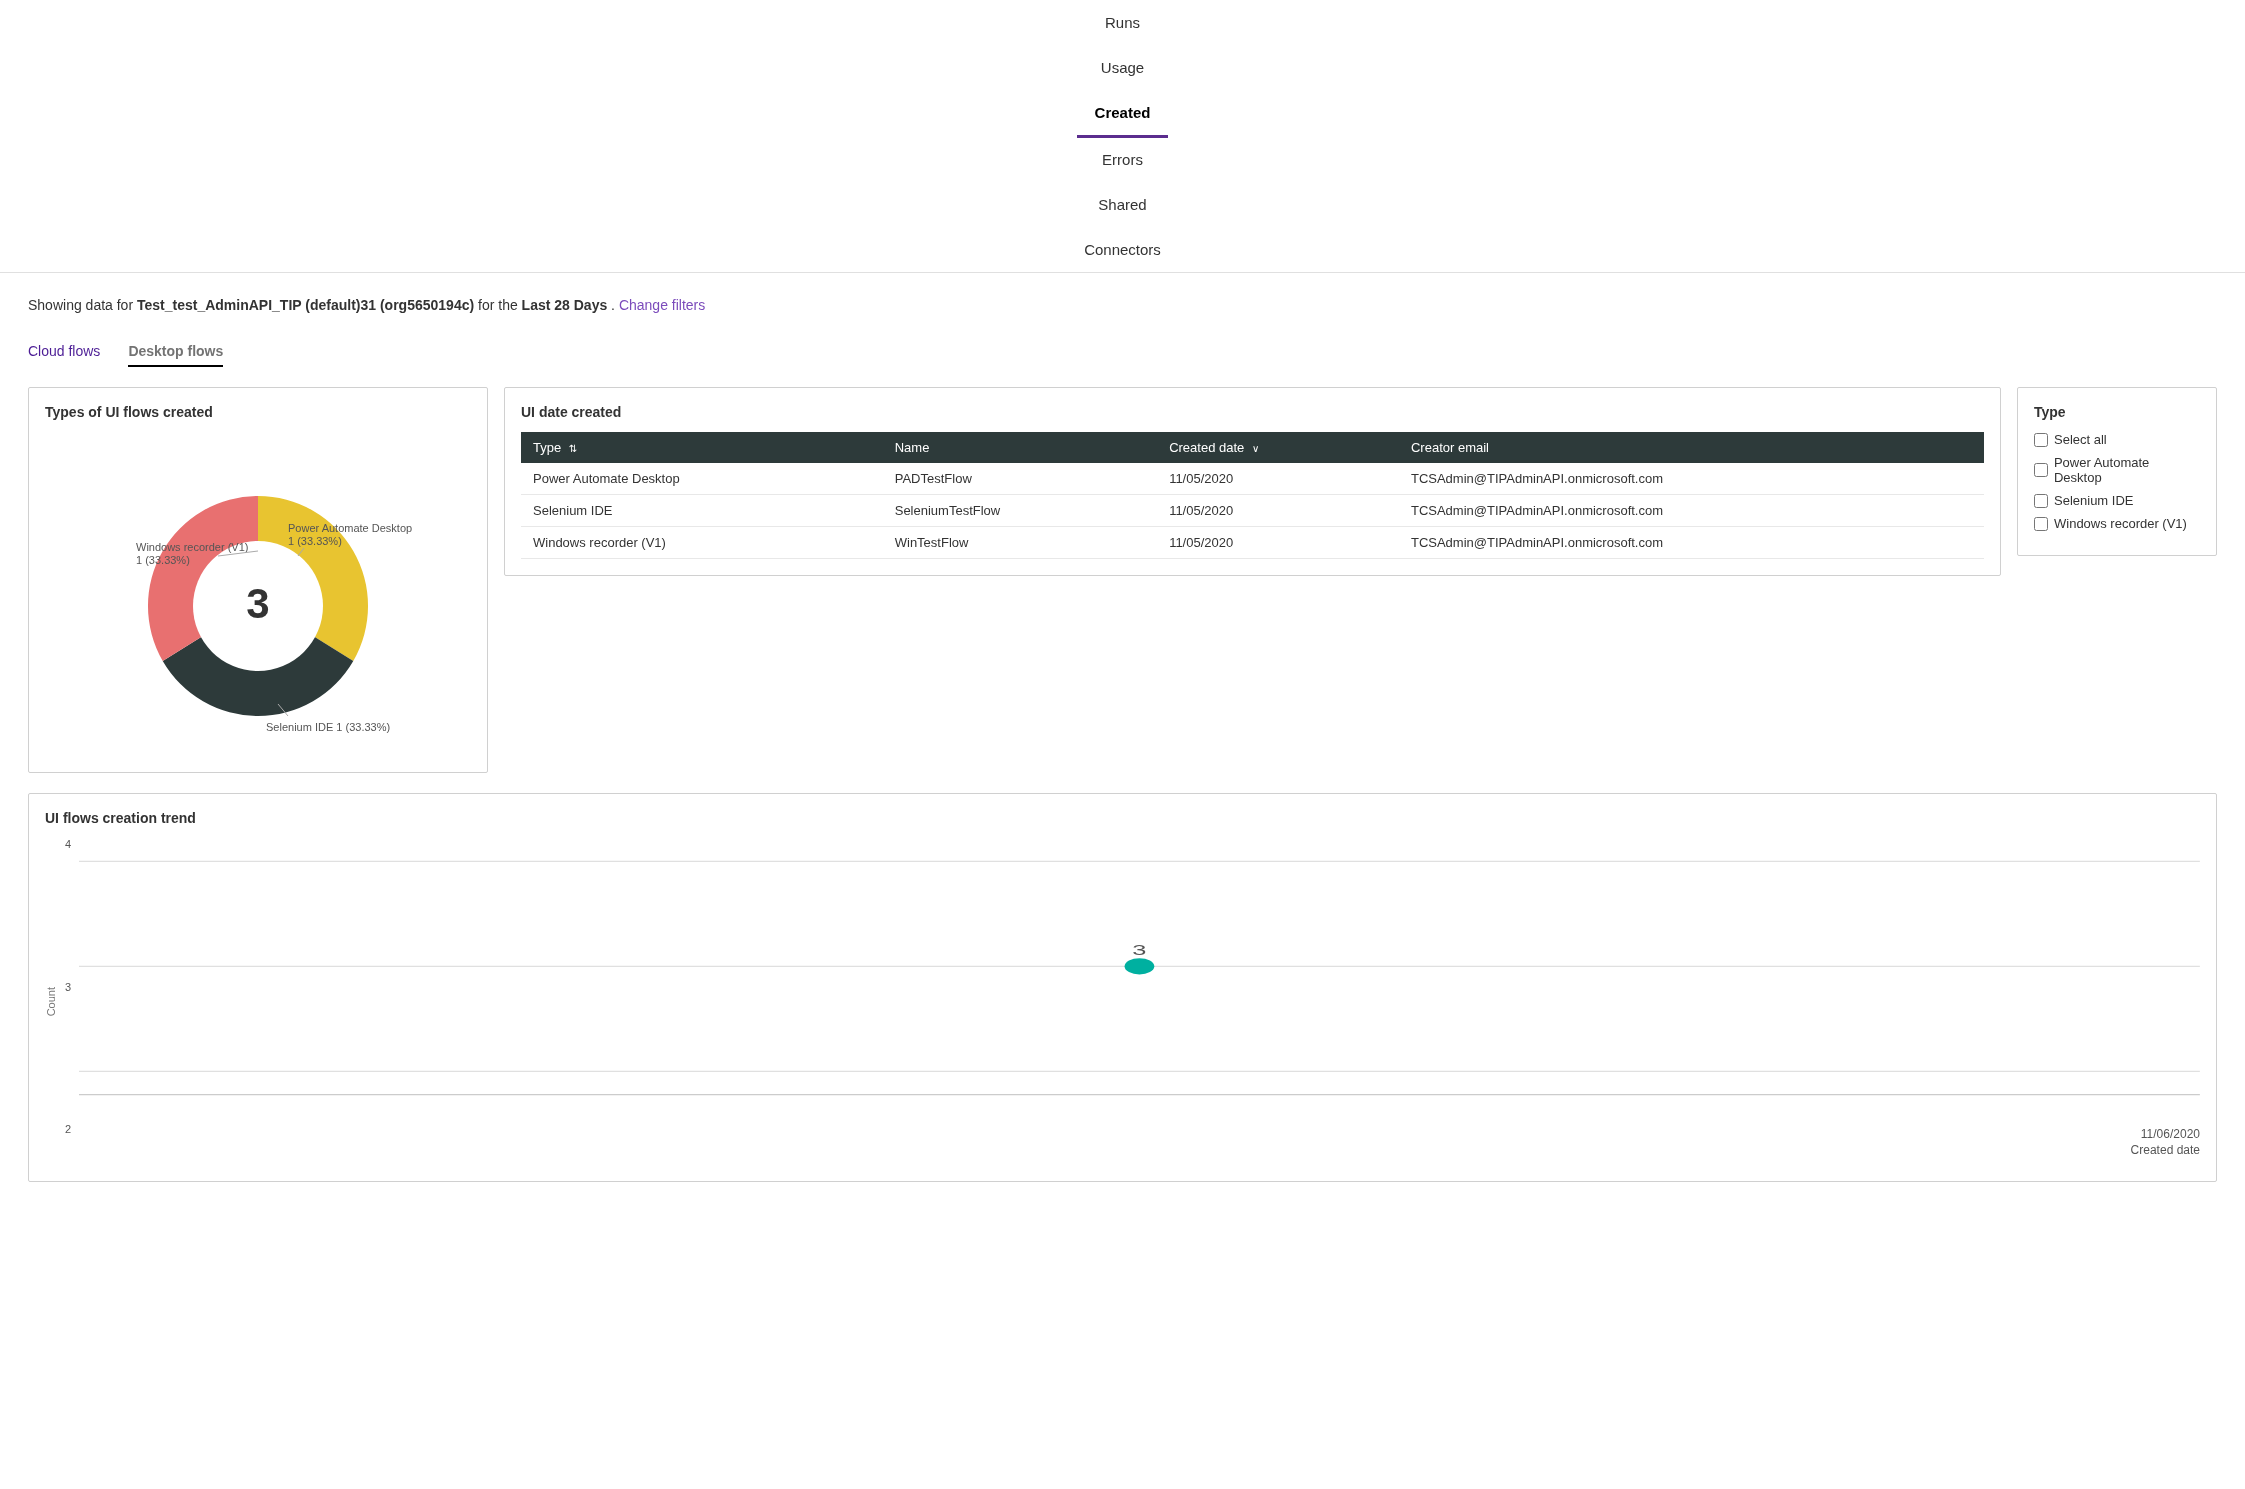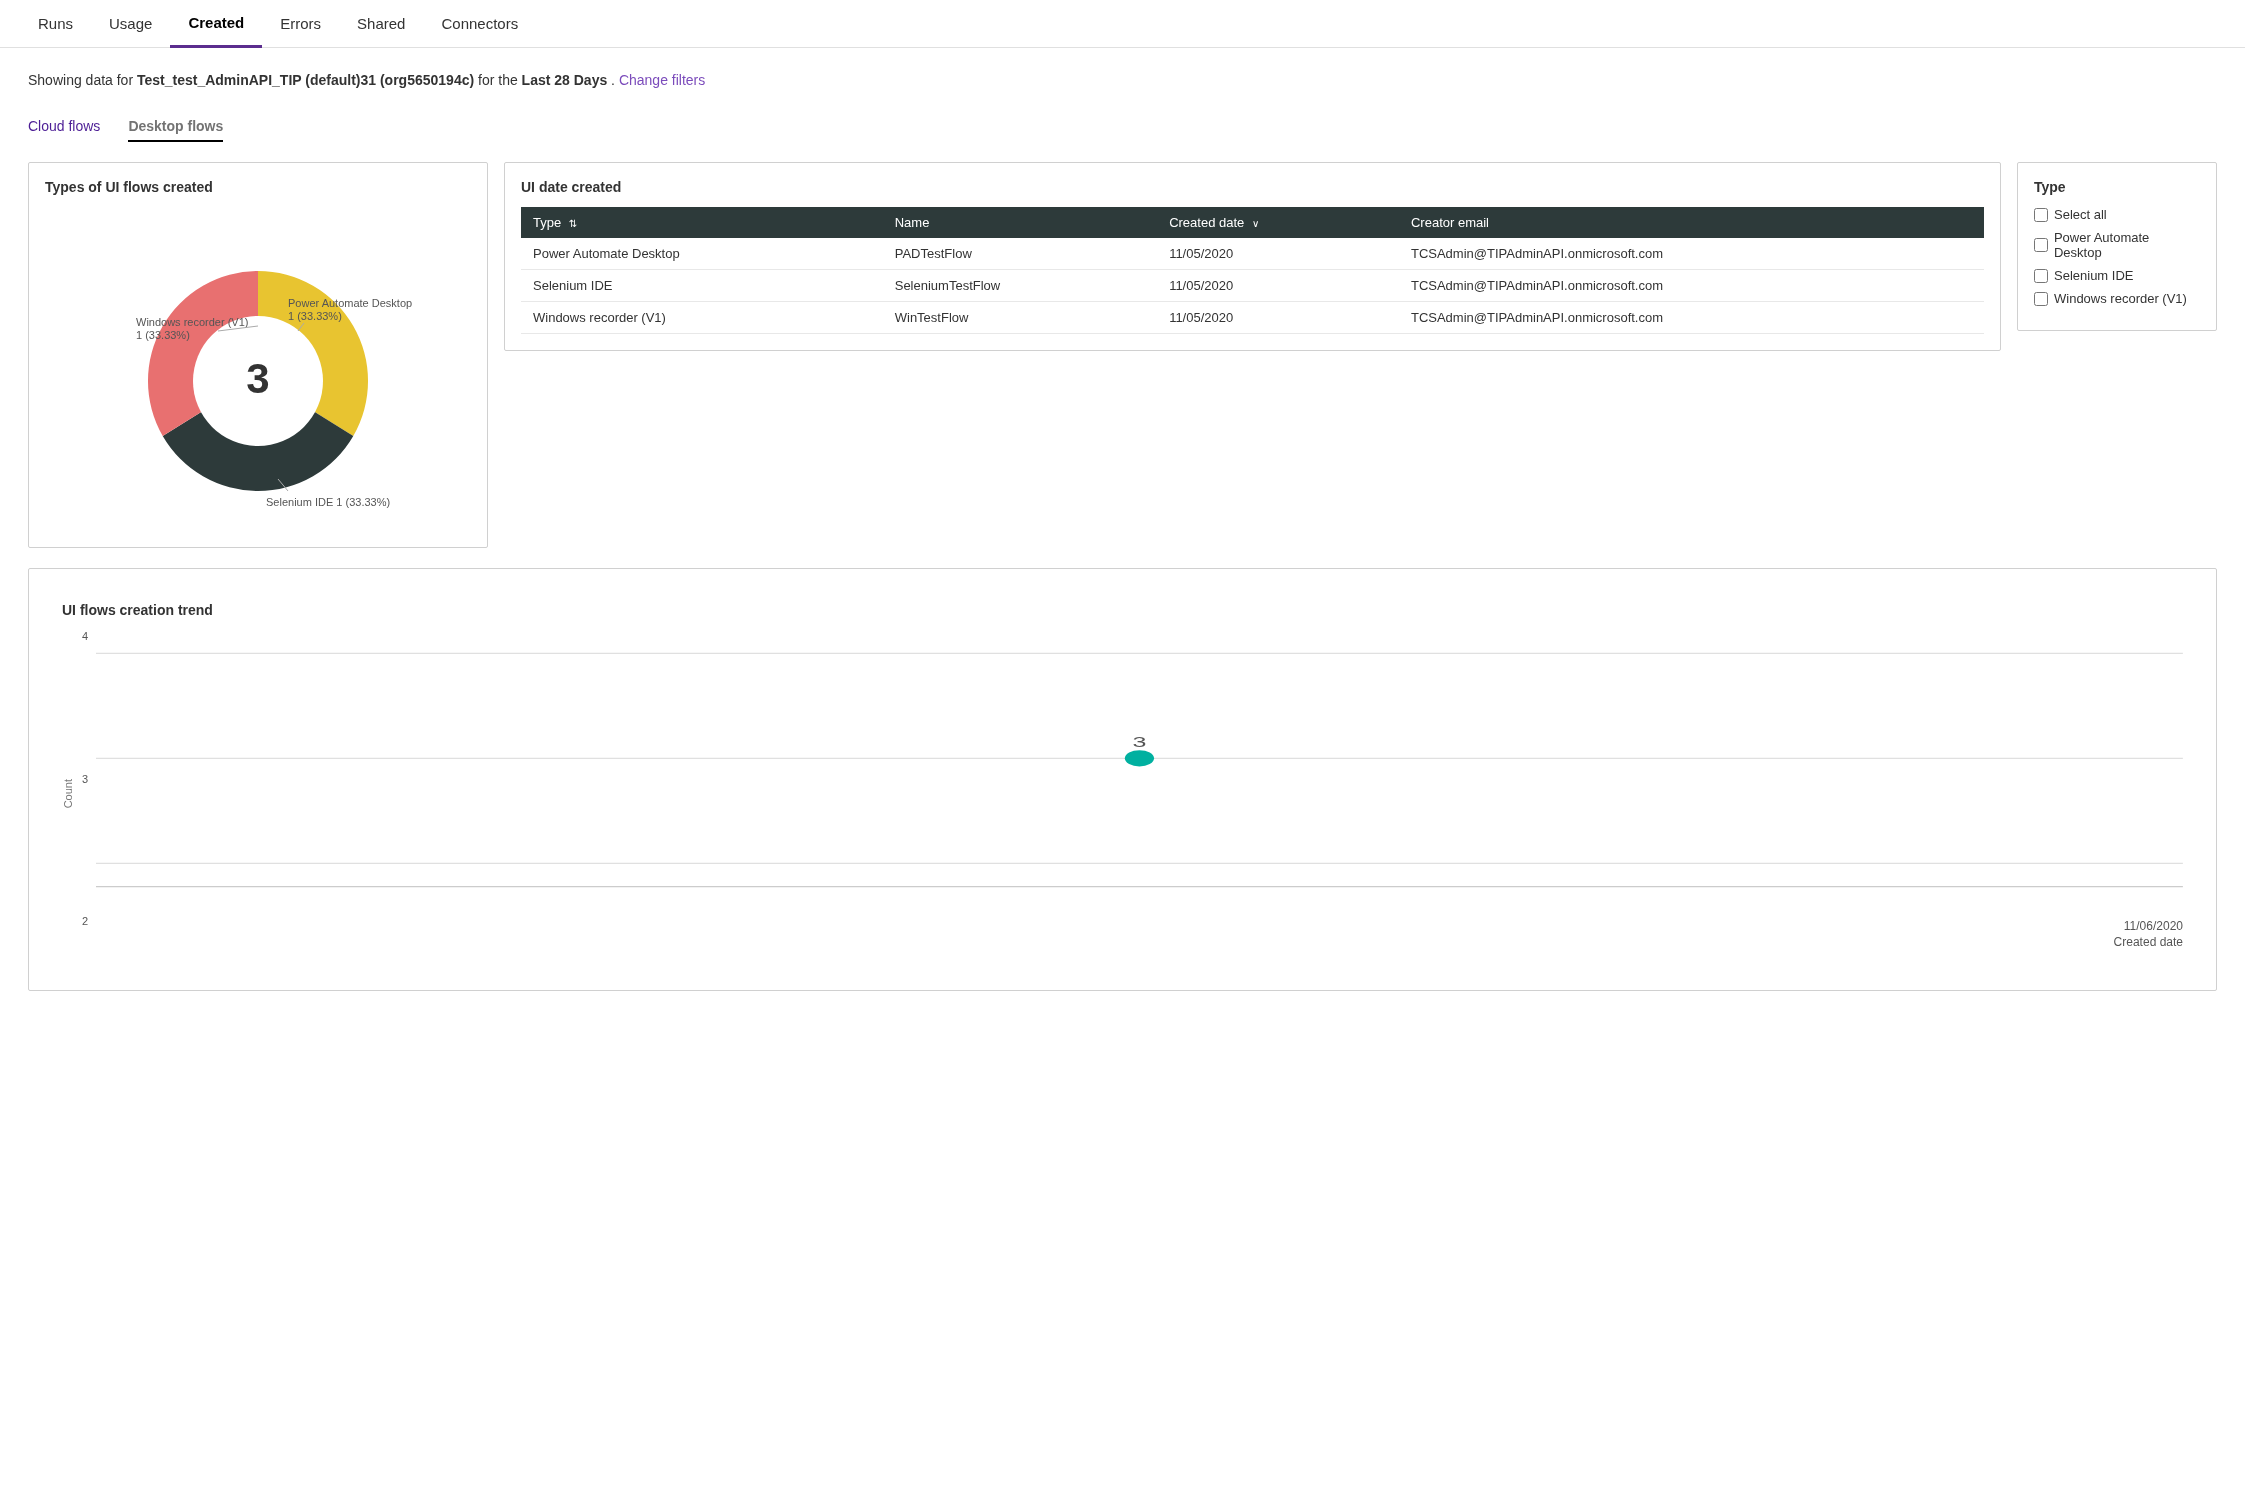--- a/index.html
+++ b/index.html
@@ -1,19 +1,19 @@
 <!DOCTYPE html>
 <html><head>
   <meta charset="utf-8">
   <style>
     * { box-sizing: border-box; margin: 0; padding: 0; }
     body { font-family: 'Segoe UI', sans-serif; font-size: 14px; background: #fff; color: #333; }
 
     
-    .top-nav { display: flex; align-items: center; border-bottom: 1px solid #e0e0e0; padding: 0 20px; }
+    .top-nav { display: flex; align-items: center; border-bottom: 1px solid #e0e0e0; padding: 0 20px; flex-direction: column; }
     .top-nav a { text-decoration: none; color: #333; padding: 14px 18px; display: inline-block; font-size: 15px; }
     .top-nav a.active { color: #000; font-weight: 600; border-bottom: 3px solid #5b2d8e; margin-bottom: -1px; }
 
     
     .content { padding: 24px 28px; }
 
     
     .filter-text { font-size: 14px; color: #333; margin-bottom: 24px; }
     .filter-text strong { font-weight: 700; }
     .filter-text a { color: #7B4BBB; text-decoration: none; }
@@ -47,21 +47,21 @@
     .data-table { width: 100%; border-collapse: collapse; font-size: 13px; }
     .data-table th { background: #2d3a3a; color: #fff; padding: 8px 12px; text-align: left; font-weight: 500; }
     .data-table th.sortable { cursor: pointer; }
     .data-table th .sort-icon { margin-left: 4px; font-size: 10px; }
     .data-table td { padding: 8px 12px; border-bottom: 1px solid #e8e8e8; }
 
     
     .donut-area { position: relative; display: flex; justify-content: center; align-items: center; }
 
     
-    .trend-card { border: 1px solid #d0d0d0; border-radius: 2px; padding: 33px; background: #fff; }
+    .trend-card { border: 1px solid #d0d0d0; border-radius: 2px; padding: 16px; background: #fff; }
     .trend-card h3 { font-size: 14px; font-weight: 600; margin-bottom: 12px; }
     .trend-chart { position: relative; }
 
     .trend-svg-wrapper { display: flex; align-items: stretch; }
     .y-axis-labels { display: flex; flex-direction: column; justify-content: space-between; padding-right: 8px; padding-bottom: 30px; }
     .y-label { font-size: 11px; color: #555; text-align: right; }
     .chart-area { flex: 1; position: relative; }
     .count-label-text { font-size: 11px; color: #777; writing-mode: vertical-rl; transform: rotate(180deg); white-space: nowrap; margin-right: 4px; }
   </style>
 </head>

